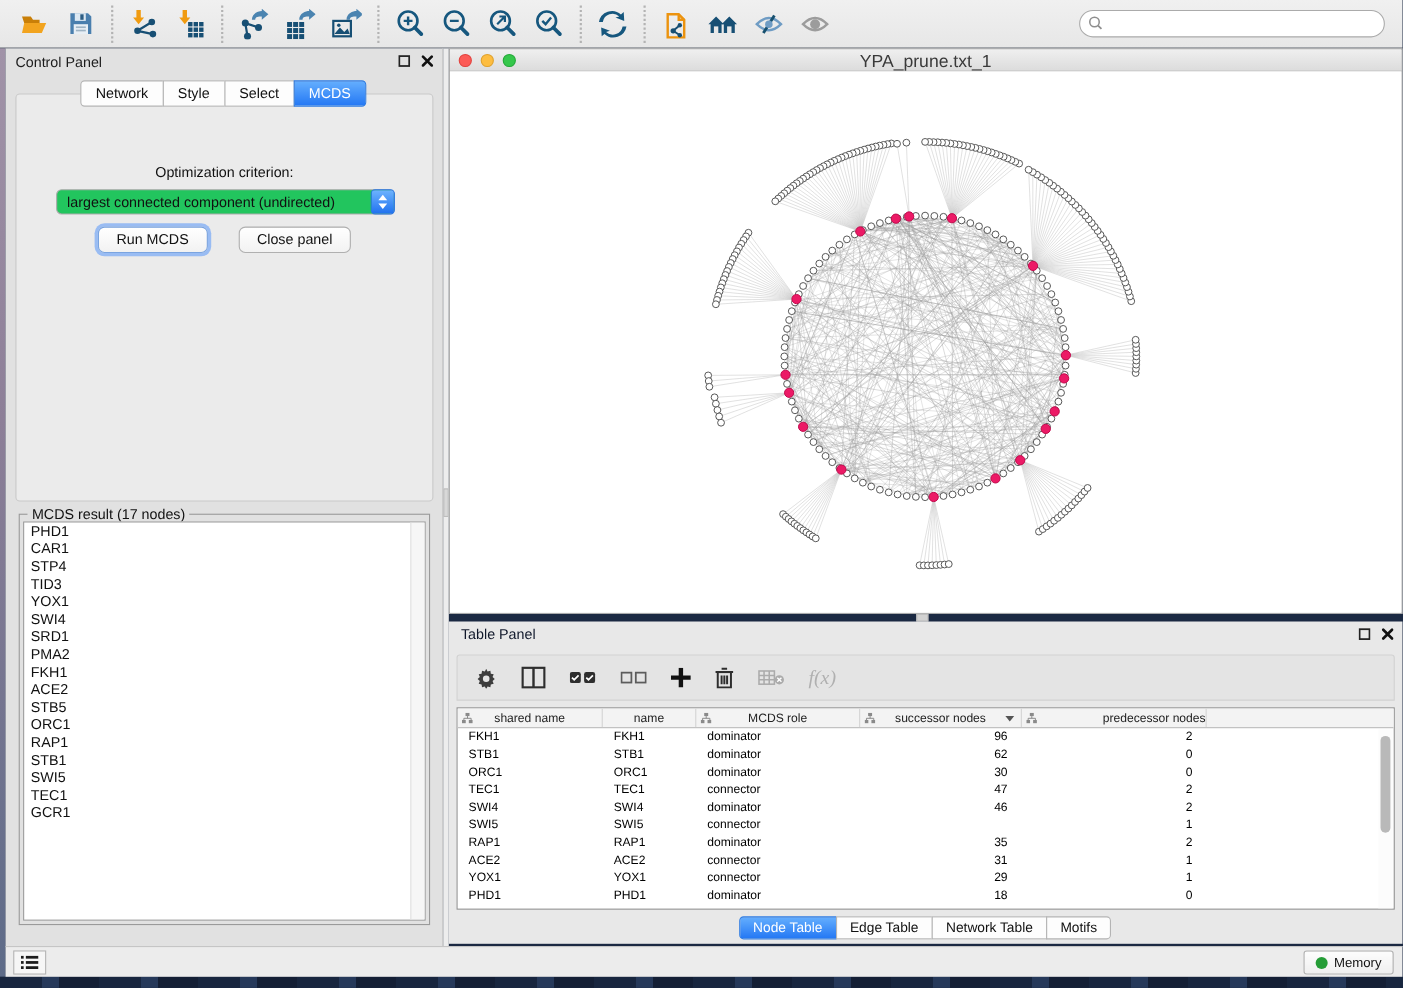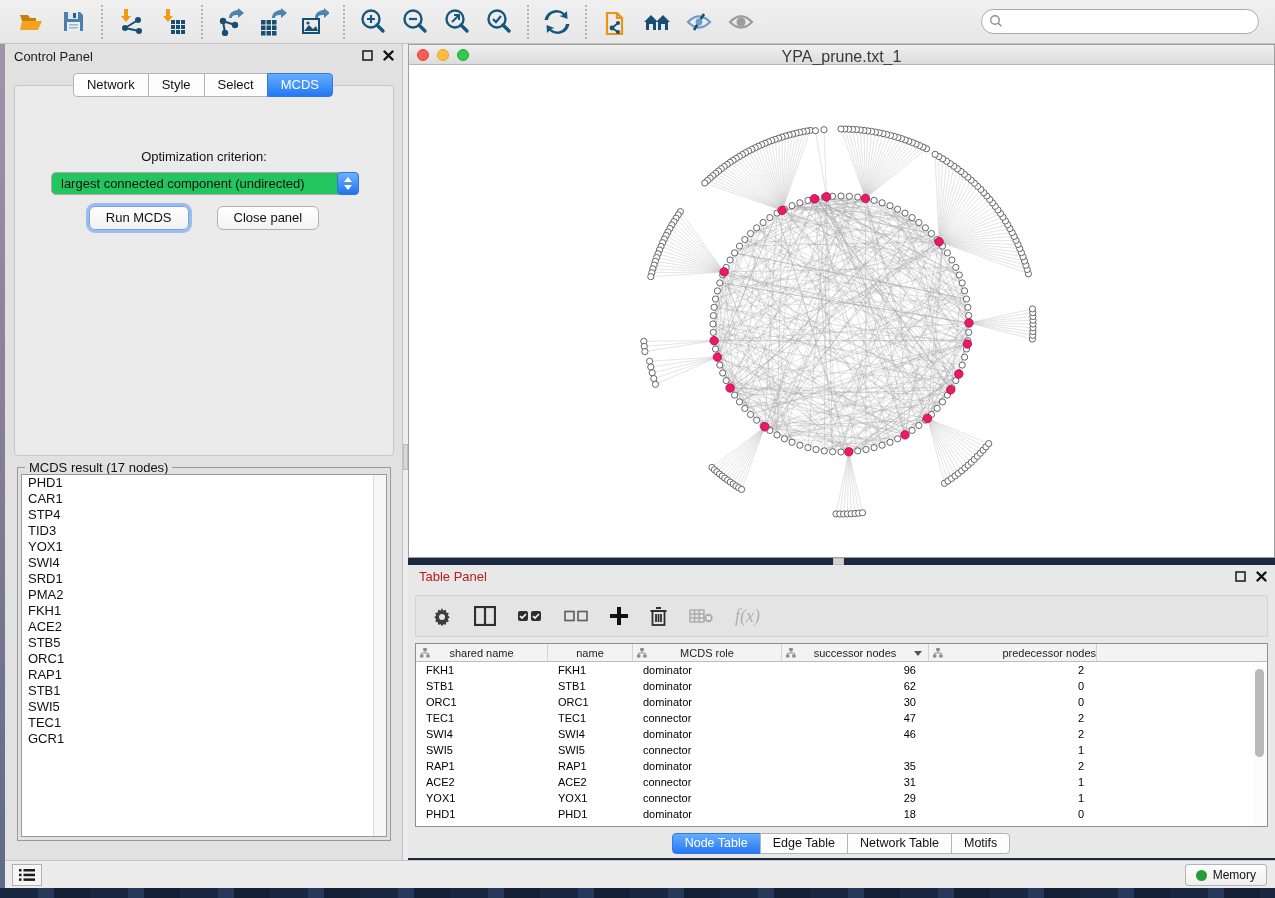--- a/index.html
+++ b/index.html
@@ -80,21 +80,21 @@
   .tl.green { left:48px; background:#35c74b; border:1px solid #23a938; }
   .net-title { position:absolute; left:0; top:3px; width:100%; text-align:center;
                font-size:16px; color:#3a3a3a; }
   .net-body { position:absolute; left:0; top:20px; width:865px; height:492px; background:#fff; }
 
   .hsplit-handle { position:absolute; left:833px; top:558px; width:11px; height:7px;
                    background:#d2d2d2; border:1px solid #bcbcbc; }
 
   
   .table-panel { position:absolute; left:408px; top:565px; width:867px; height:293px; background:#e8e8e8; }
-  .tp-title { position:absolute; left:11px; top:4px; font-size:13px; color:#b91c1c; }
+  .tp-title { position:absolute; left:11px; top:4px; font-size:13px; color:#0f172a; }
   .tp-toolbar { position:absolute; left:7px; top:30px; width:853px; height:42px;
                 background:#e4e4e4; border:1px solid #d2d2d2; border-radius:3px 3px 0 0;
                 display:flex; align-items:center; gap:22px; padding:0 16px; }
   .tp-ibtn { display:flex; align-items:center; justify-content:center; height:30px; background:transparent; border:none; }
   .fx { font-family:"Liberation Serif", serif; font-style:italic; font-size:18px; color:#b0b0b0; }
 
   .grid { position:absolute; left:7px; top:78px; width:853px; height:184px;
           background:#fff; border:1px solid #8f8f8f; overflow:hidden; }
   .grid-header { display:flex; height:18px; background:#f3f3f3; border-bottom:1px solid #bdbdbd; }
   .gh-cell { position:relative; border-right:1px solid #d4d4d4; display:flex; align-items:center; justify-content:center;

